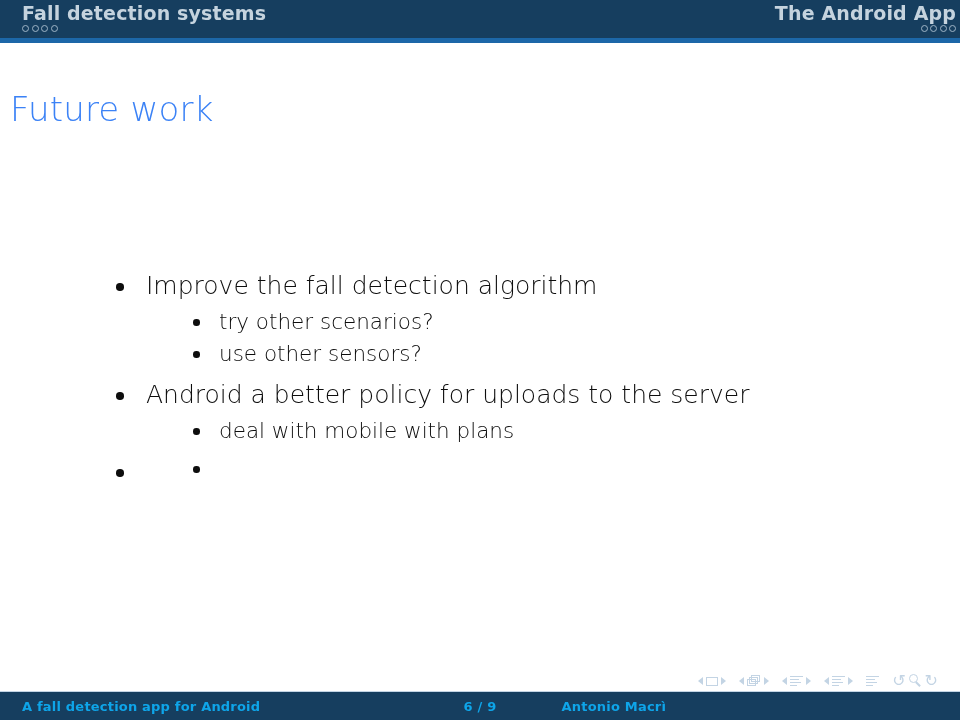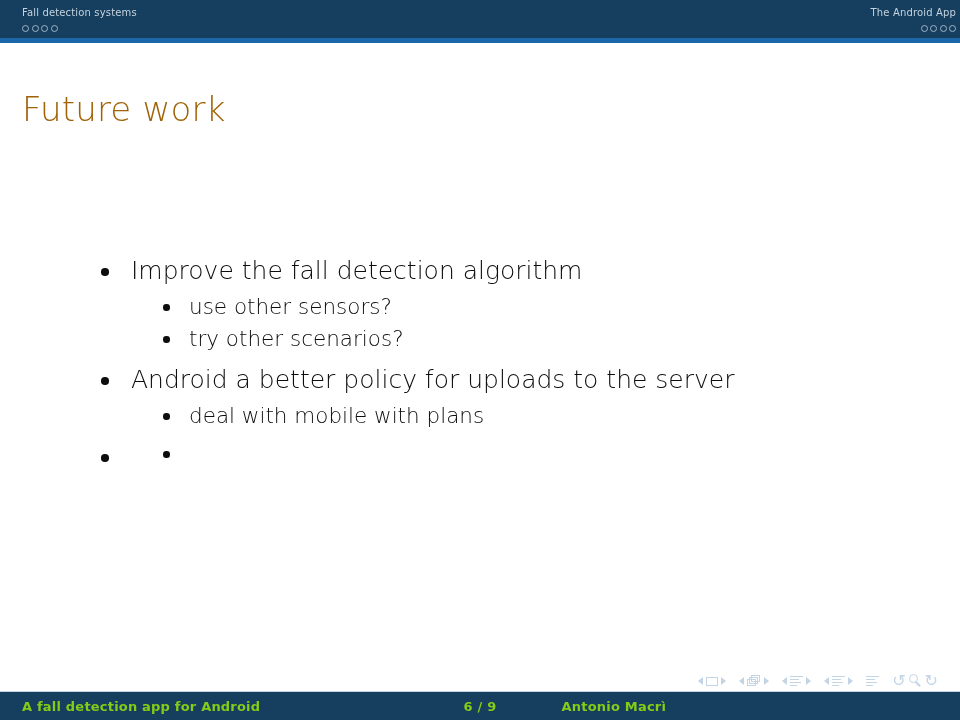--- a/index.html
+++ b/index.html
@@ -33,25 +33,26 @@
     box-sizing: border-box;
     display: flex;
     flex-direction: column;
     justify-content: center;
     padding-top: 1px;
   }
   .headbar-half.left  { padding-left: 22px; align-items: flex-start; }
   .headbar-half.right { padding-right: 4px; align-items: flex-end; }
 
   .head-title {
-    font-size: 10px;
+    font-size: 19px;
     color: #c5d3de;
     letter-spacing: 0.15px;
     line-height: 16px;
     white-space: nowrap;
+    font-weight: bold;
   }
   .head-dots {
     margin-top: 1px;
     display: flex;
     gap: 2.5px;
     align-items: center;
     height: 12px;
   }
   .head-dots .dot {
     width: 7px;
@@ -66,40 +67,40 @@
     position: absolute;
     left: 0; top: 38px;
     width: 960px;
     height: 5px;
     background: #1c67a8;
   }
 
   
   .frame-title {
     position: absolute;
-    left: 22px;
+    left: 10px;
     top: 88px;
     font-size: 34px;
     font-weight: 300;
-    color: #a16207;
+    color: #3b82f6;
     letter-spacing: 0.2px;
     line-height: 42px;
     font-family: "DejaVu Sans", sans-serif;
   }
 
   
   .content {
     position: absolute;
     left: 0;
     top: 252px;
     width: 960px;
   }
   ul.level1, ul.level2 {
     list-style: none;
-    margin: 0;
+    margin: 15px;
     padding: 0;
   }
   li.item1, li.item2 {
     position: relative;
     color: #0d0d0d;
     font-family: "DejaVu Sans", sans-serif;
     font-weight: 300;
   }
   li.item1 {
     font-size: 25px;
@@ -224,21 +225,21 @@
     position: absolute;
     left: 0; bottom: 0;
     width: 960px;
     height: 28px;
     background: #163e5f;
     display: flex;
     align-items: center;
   }
   .footcell {
     box-sizing: border-box;
-    color: #84cc16;
+    color: #0ea5e9;
     font-size: 13px;
     font-weight: bold;
     letter-spacing: 0.2px;
     white-space: nowrap;
   }
   .footcell.left   { width: 41.5%; padding-left: 22px; text-align: left; }
   .footcell.center { width: 17%;   text-align: center; }
   .footcell.right  { width: 41.5%; padding-right: 22px; }
 </style>
 </head>
@@ -273,25 +274,25 @@
   <div class="content">
     <ul class="level1">
 
       <li class="item1">
         <span class="bullet"></span>
         <span>Improve the fall detection algorithm</span>
       </li>
       <ul class="level2">
         <li class="item2">
           <span class="bullet"></span>
-          <span>use other sensors?</span>
+          <span>try other scenarios?</span>
         </li>
         <li class="item2">
           <span class="bullet"></span>
-          <span>try other scenarios?</span>
+          <span>use other sensors?</span>
         </li>
       </ul>
 
       <li class="item1">
         <span class="bullet"></span>
         <span>Android a better policy for uploads to the server</span>
       </li>
       <ul class="level2">
         <li class="item2">
           <span class="bullet"></span>

